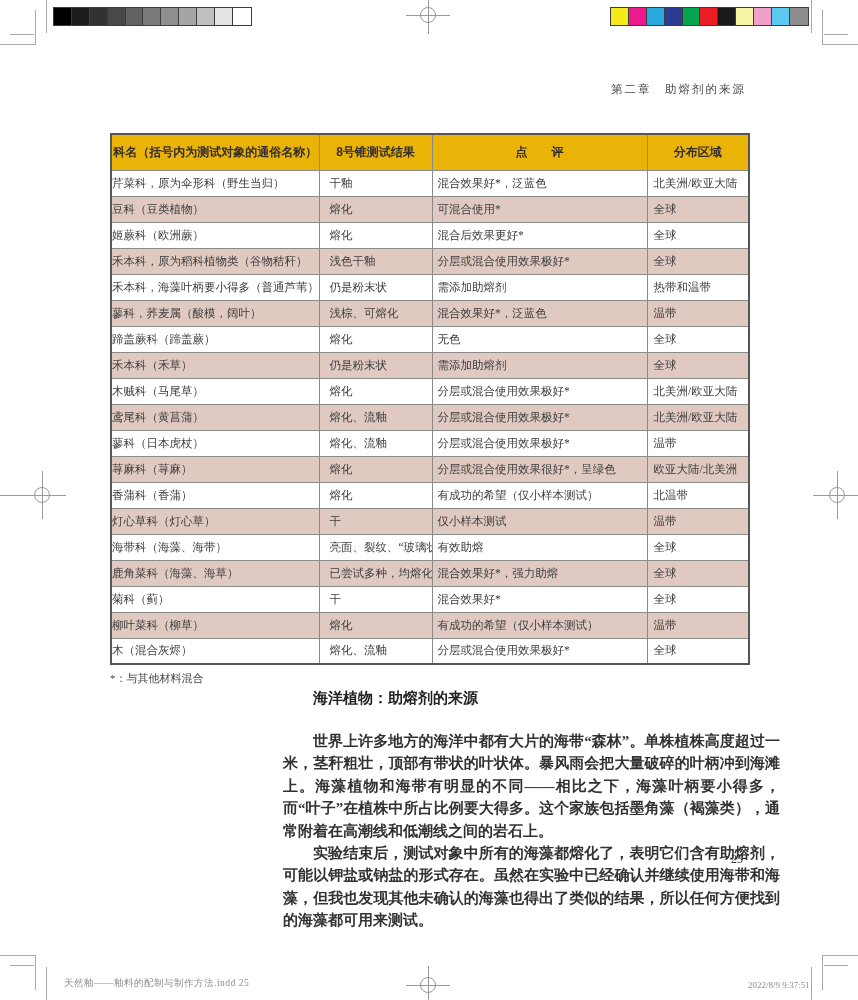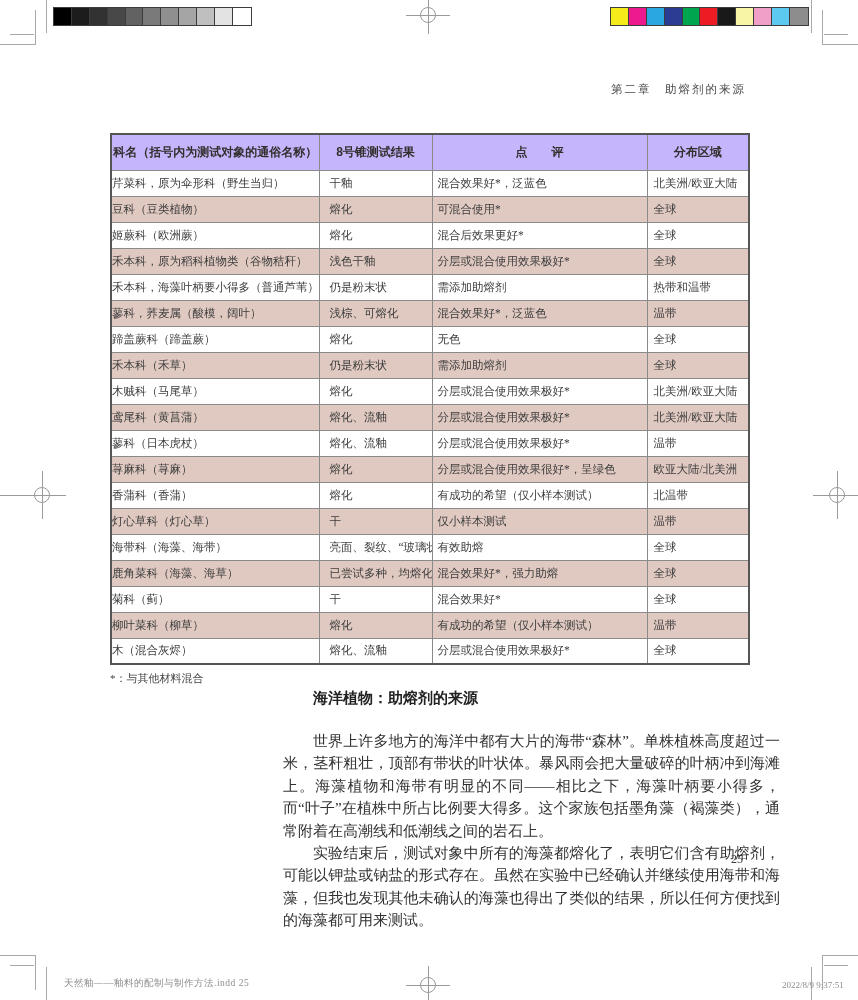--- a/index.html
+++ b/index.html
@@ -20,40 +20,40 @@
   #graybar { left:53px; }
   #colorbar { left:610px; }
 
   
   .chapter-head { position:absolute; top:82px; right:112px; font-size:11.5px; letter-spacing:2px; color:#4a4a4a; }
 
   
   .glaze-table { position:absolute; left:110px; top:133px; width:638px; border-collapse:collapse; table-layout:fixed; }
   .glaze-table th, .glaze-table td { border:1px solid #8a8a8a; font-size:11.5px; color:#3d3d3d; vertical-align:middle; overflow:hidden; white-space:nowrap; }
   .glaze-table { border:2px solid #555; }
-  .glaze-table thead th { height:36px; background:#c4b5fd; font-family:"Liberation Sans", sans-serif; font-weight:bold; font-size:12px; text-align:center; color:#332e2c; }
+  .glaze-table thead th { height:36px; background:#eab308; font-family:"Liberation Sans", sans-serif; font-weight:bold; font-size:12px; text-align:center; color:#332e2c; }
   .glaze-table td { height:26px; background:#fff; }
   .glaze-table tr.alt td { background:#dfc9c1; }
   .glaze-table td.c1 { }
   .glaze-table td.c2 { padding-left:10px; }
   .glaze-table td.c3 { padding-left:5px; }
   .glaze-table td.c4 { padding-left:6px; }
 
   
   .footnote { position:absolute; left:110px; top:671px; font-size:11px; color:#444; }
 
   
   .article { position:absolute; left:283px; top:689px; width:497px; }
   .article h3 { font-family:"Liberation Sans", sans-serif; font-size:15px; font-weight:bold; color:#222; margin-left:30px; margin-bottom:22px; }
-  .article p { font-size:15px; line-height:22.4px; text-align:justify; text-indent:2em; color:#323232; }
+  .article p { font-size:15px; line-height:22.4px; text-align:justify; text-indent:2em; color:#323232;font-weight:bold; }
 
   
   .page-number { position:absolute; left:731px; top:852px; font-size:12px; color:#3a3a3a; }
   .footer-slug { position:absolute; left:64px; top:977px; font-size:9.5px; color:#8d8d8d; letter-spacing:0.5px; }
-  .footer-time { position:absolute; left:782px; top:980px; font-size:9px; color:#8d8d8d; }
+  .footer-time { position:absolute; left:748px; top:980px; font-size:9px; color:#8d8d8d; }
 </style>
 </head>
 <body>
 
 <div>
   <div class="mark" style="left:46px;top:0;width:1px;height:33px"></div>
   <div class="mark" style="left:35px;top:10px;width:1px;height:35px"></div>
   <div class="mark" style="left:10px;top:34px;width:24px;height:1px"></div>
   <div class="mark" style="left:0;top:44px;width:36px;height:1px"></div>
   <div class="mark" style="left:811px;top:0;width:1px;height:33px"></div>

